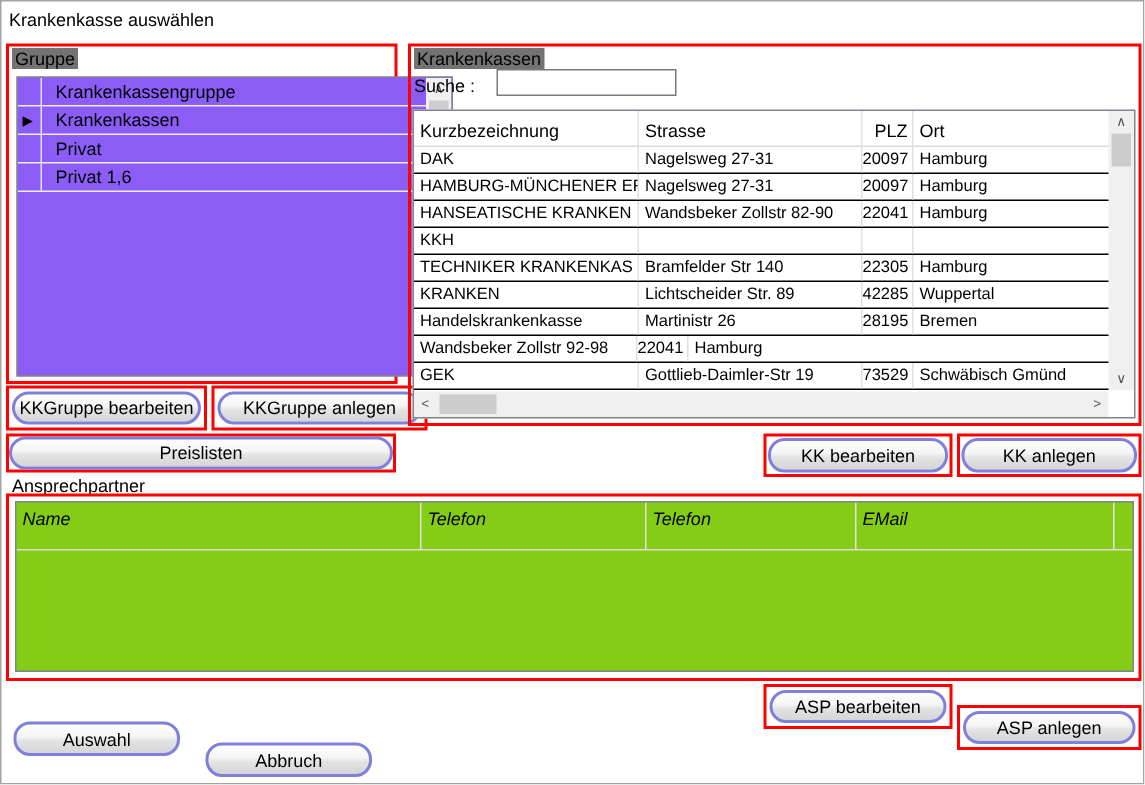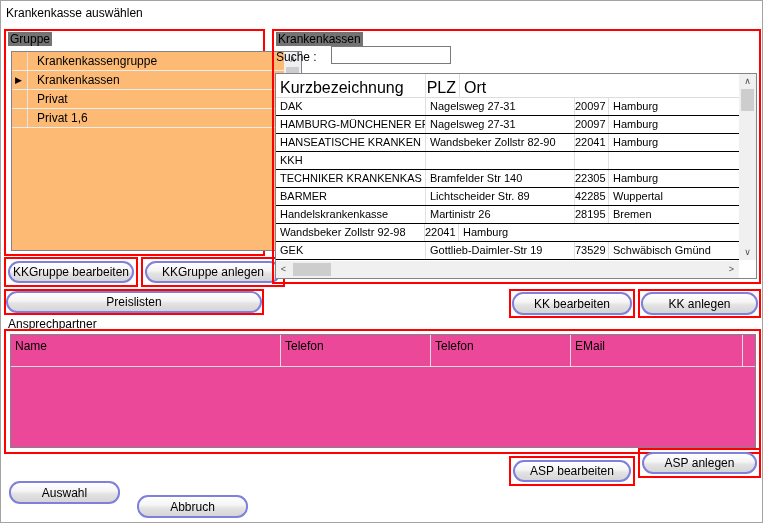--- a/index.html
+++ b/index.html
@@ -5,21 +5,21 @@
   html,body{margin:0;padding:0;background:#fff;}
   .dialog{position:relative;width:763px;height:523px;background:#ffffff;
     border:1px solid #a3a3a3;box-sizing:border-box;overflow:hidden;
     font-family:"Liberation Sans",sans-serif;font-size:12px;color:#000;}
   .title{position:absolute;left:5px;top:5px;font-size:12px;}
   .redbox{position:absolute;border:2px solid #ff0000;box-sizing:border-box;}
   .grouplabel{position:absolute;left:2px;top:1px;background:#737373;padding:0 2px;white-space:nowrap;}
 
   
   .listbox{position:absolute;left:5px;top:20px;width:291px;height:200px;
-    border:1px solid #82838c;background:#fdba74;box-sizing:border-box;overflow:hidden;}
+    border:1px solid #82838c;background:#8b5cf6;box-sizing:border-box;overflow:hidden;}
   .list-row{display:flex;height:19px;box-sizing:border-box;border-bottom:1px solid #ededed;}
   .gutter{width:15px;border-right:1px solid #e3e3e3;position:relative;flex:none;}
   .marker{position:absolute;left:3px;top:3px;font-size:9px;line-height:12px;}
   .list-label{padding-left:9px;line-height:18px;white-space:nowrap;}
 
   
   .vscroll{position:absolute;top:0;right:0;width:17px;background:#f0f0f0;}
   .hscroll{position:absolute;left:0;bottom:0;height:17px;background:#f0f0f0;}
   .sarrow{position:absolute;width:17px;height:15px;color:#505050;font-size:9px;
     display:flex;align-items:center;justify-content:center;line-height:9px;}
@@ -28,32 +28,32 @@
   .hthumb{position:absolute;top:2px;height:13px;background:#cdcdcd;}
 
   
   .kk-table{position:absolute;left:1px;top:42px;width:482px;height:206px;
     border:1px solid #82838c;background:#fff;box-sizing:border-box;overflow:hidden;}
   .kk-header{display:flex;height:24px;border-bottom:1px solid #dcdcdc;box-sizing:border-box;}
   .kk-h{padding-top:5px;}
   .kk-row{display:flex;height:18px;box-sizing:border-box;border-bottom:1px solid #000000;}
   .kk-cell{box-sizing:border-box;padding-left:4px;line-height:17px;font-size:11px;
     white-space:nowrap;overflow:hidden;flex:none;}
-  .kk-h.kk-cell{font-size:16px;}
+  .kk-h.kk-cell{font-size:12px;}
   .kkc0{width:150px;border-right:1px solid #e0e0e0;}
   .kkc1{width:149px;border-right:1px solid #e0e0e0;}
   .kkc2{width:34px;border-right:1px solid #e0e0e0;text-align:right;padding-left:0;padding-right:3px;}
   .kkc3{width:127px;}
   .suche-label{position:absolute;left:2px;top:19px;}
   .suche-input{position:absolute;left:57px;top:15px;width:120px;height:18px;
     border:1px solid #7a7a7a;box-sizing:border-box;font-family:inherit;font-size:12px;padding:1px 3px;}
 
   
   .asp-table{position:absolute;left:4px;top:3px;width:746px;height:114px;
-    border:1px solid #82838c;background:#ec4899;box-sizing:border-box;overflow:hidden;}
+    border:1px solid #82838c;background:#84cc16;box-sizing:border-box;overflow:hidden;font-style:italic;}
   .asp-header{display:flex;height:32px;border-bottom:1px solid #dcdcdc;box-sizing:border-box;}
   .asp-cell{box-sizing:border-box;padding:4px 0 0 4px;border-right:1px solid #e0e0e0;
     white-space:nowrap;overflow:hidden;flex:none;}
   .ac0{width:270px;} .ac1{width:150px;} .ac2{width:140px;} .ac3{width:172px;}
 
   
   .btn{display:block;width:100%;height:100%;box-sizing:border-box;
     font-family:"Liberation Sans",sans-serif;font-size:12px;color:#000;
     border:2px solid #7f7fdc;border-radius:11px;padding:0;cursor:default;
     background:linear-gradient(180deg,#fefefe 0%,#f5f5f5 42%,#e3e3e3 58%,#d5d5d5 100%);
@@ -111,20 +111,21 @@
     <button class="btn">Preislisten</button>
   </div>
 
   <div class="redbox" style="left:271px;top:28px;width:489px;height:255px">
     <div class="grouplabel">Krankenkassen</div>
     <div class="suche-label">Suche :</div>
     <input class="suche-input" type="text" value="" style="">
     <div class="kk-table">
       <div class="kk-header" id="kk-header">
           <div class="kk-cell kk-h kkc0">Kurzbezeichnung</div>
+          <div class="kk-cell kk-h kkc1">Strasse</div>
           <div class="kk-cell kk-h kkc2">PLZ</div>
           <div class="kk-cell kk-h kkc3">Ort</div>
         </div>
       <div id="kk-rows">
           <div class="kk-row">
             <div class="kk-cell kkc0">DAK</div>
             <div class="kk-cell kkc1">Nagelsweg 27-31</div>
             <div class="kk-cell kkc2">20097</div>
             <div class="kk-cell kkc3">Hamburg</div>
           </div>
@@ -146,21 +147,21 @@
             <div class="kk-cell kkc2"></div>
             <div class="kk-cell kkc3"></div>
           </div>
           <div class="kk-row">
             <div class="kk-cell kkc0">TECHNIKER KRANKENKAS</div>
             <div class="kk-cell kkc1">Bramfelder Str 140</div>
             <div class="kk-cell kkc2">22305</div>
             <div class="kk-cell kkc3">Hamburg</div>
           </div>
           <div class="kk-row">
-            <div class="kk-cell kkc0">BARMER</div>
+            <div class="kk-cell kkc0">KRANKEN</div>
             <div class="kk-cell kkc1">Lichtscheider Str. 89</div>
             <div class="kk-cell kkc2">42285</div>
             <div class="kk-cell kkc3">Wuppertal</div>
           </div>
           <div class="kk-row">
             <div class="kk-cell kkc0">Handelskrankenkasse</div>
             <div class="kk-cell kkc1">Martinistr 26</div>
             <div class="kk-cell kkc2">28195</div>
             <div class="kk-cell kkc3">Bremen</div>
           </div>
@@ -204,21 +205,21 @@
           <div class="asp-cell ac1">Telefon</div>
           <div class="asp-cell ac2">Telefon</div>
           <div class="asp-cell ac3">EMail</div>
         </div>
     </div>
   </div>
 
   <div class="redbox btnbox" style="left:508px;top:455px;width:126px;height:30px">
     <button class="btn">ASP bearbeiten</button>
   </div>
-  <div class="redbox btnbox" style="left:637px;top:447px;width:123px;height:30px">
+  <div class="redbox btnbox" style="left:637px;top:469px;width:123px;height:30px">
     <button class="btn">ASP anlegen</button>
   </div>
 
   <div class="freebtn" style="left:8px;top:480px">
     <button class="btn">Auswahl</button>
   </div>
   <div class="freebtn" style="left:136px;top:494px">
     <button class="btn">Abbruch</button>
   </div>
 </div>

